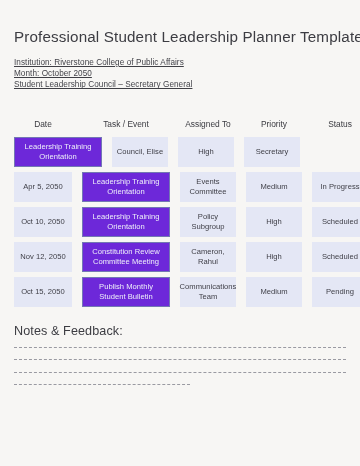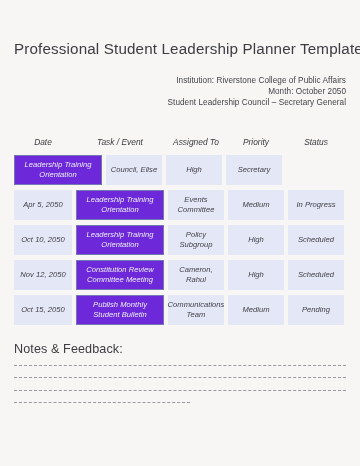--- a/index.html
+++ b/index.html
@@ -12,59 +12,59 @@
     background: #f7f6f4;
     font-family: "Liberation Sans", sans-serif;
     color: #3f3f45;
     overflow: hidden;
     position: relative;
   }
   .page {
     width: 360px;
     height: 466px;
     box-sizing: border-box;
-    padding: 12px 14px;
+    padding: 0 14px;
     position: relative;
   }
 
   
   .doc-title {
     text-align: center;
     font-size: 15.2px;
     font-weight: 300;
     letter-spacing: 0.15px;
     color: #3c3c42;
     margin: 0;
     padding-top: 27px;
     line-height: 20px;
     white-space: nowrap;
   }
   .subtitles {
-    margin-top: 16px;
-    text-align: right;
+    margin-top: 10px;
+    text-align: left;
+    text-decoration: underline;
   }
   .subtitle-line {
     font-size: 8.2px;
     font-weight: 400;
     color: #44444a;
     line-height: 11.2px;
     letter-spacing: 0.05px;
     white-space: nowrap;
   }
 
   
   .table {
     margin-top: 28px;
   }
   .table-row {
     display: flex;
     align-items: flex-end;
-    gap: 4px;
+    gap: 10px;
     margin-bottom: 5px;
-    font-style: italic;
   }
   .table-head-row {
     margin-bottom: 7px;
   }
   .col-date    { width: 58px; flex: 0 0 58px; }
   .col-task    { width: 88px; flex: 0 0 88px; }
   .col-assign  { width: 56px; flex: 0 0 56px; }
   .col-prio    { width: 56px; flex: 0 0 56px; }
   .col-status  { width: 56px; flex: 0 0 56px; }
 

